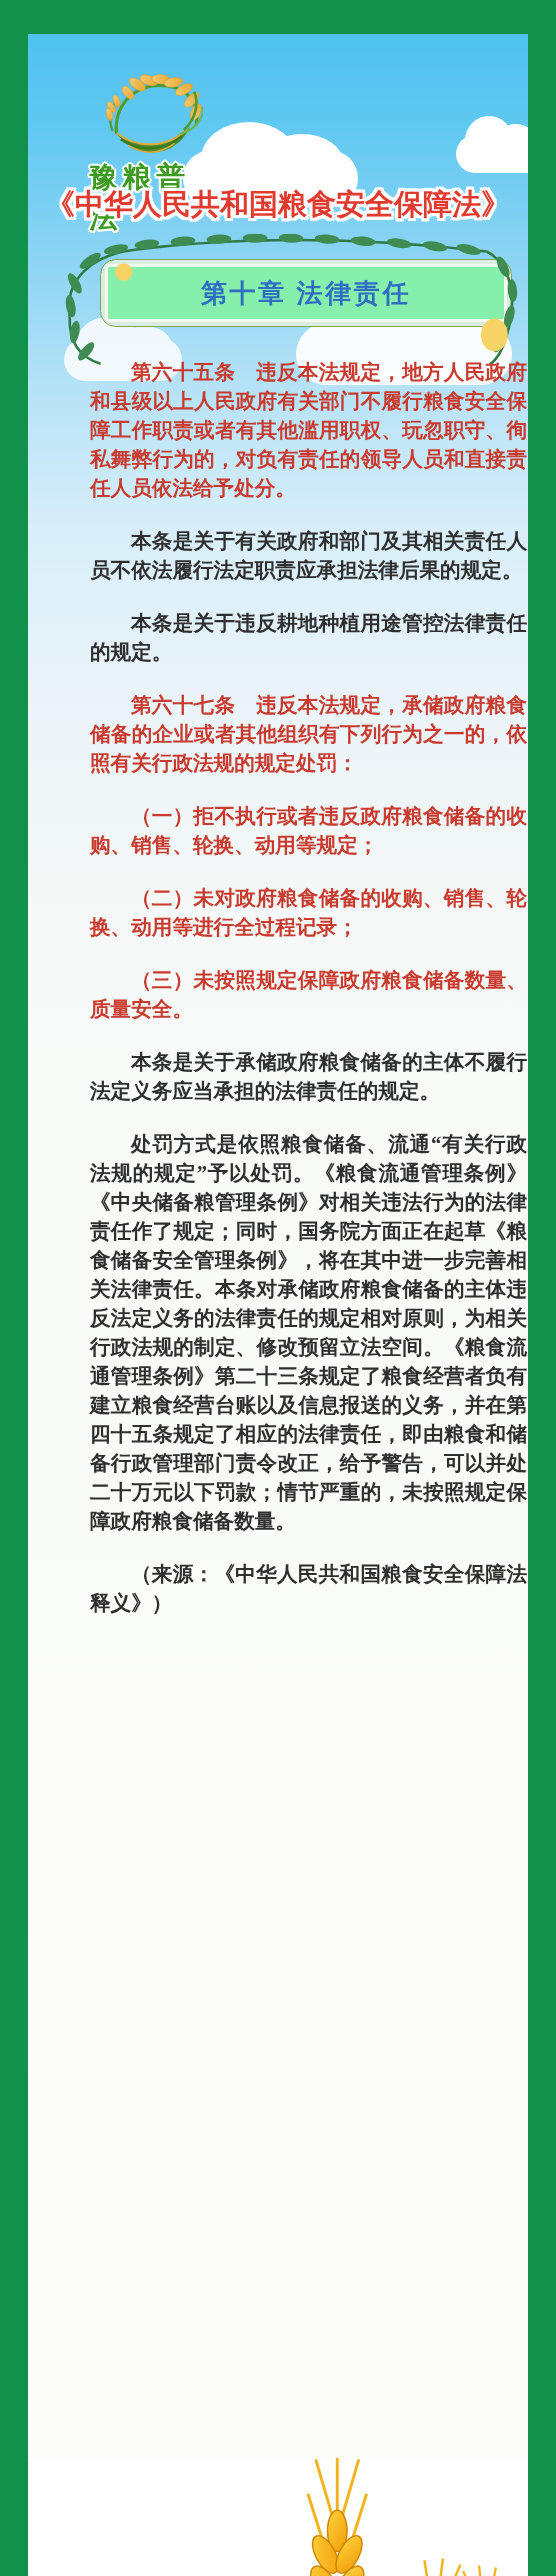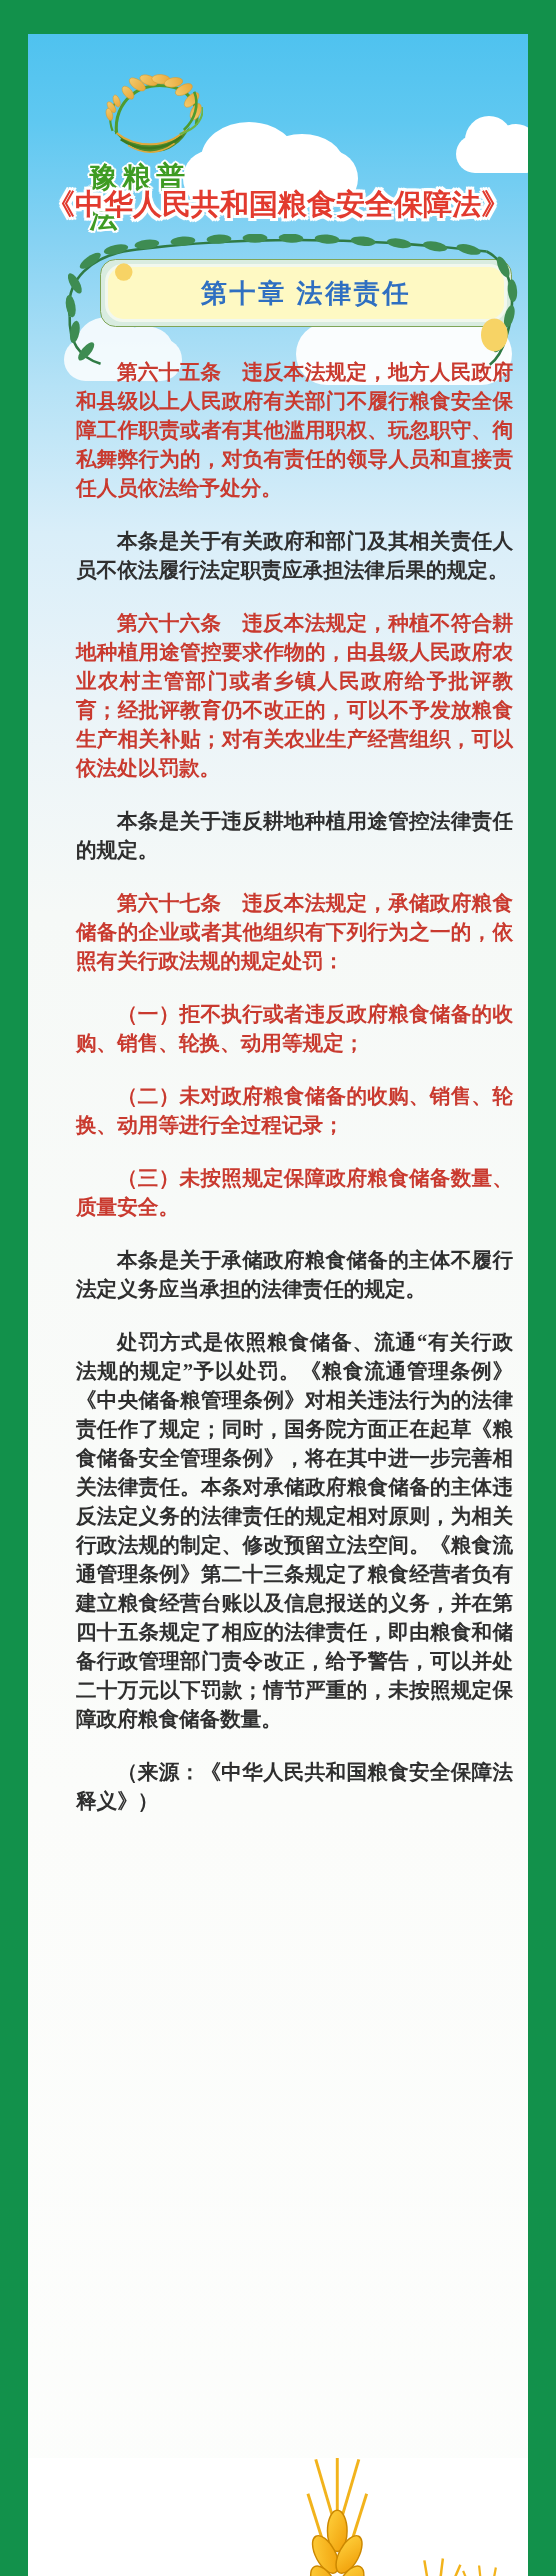--- a/index.html
+++ b/index.html
@@ -21,26 +21,26 @@
       -2.1px 0 0 #fff,2.1px 0 0 #fff,0 -2.1px 0 #fff,0 2.1px 0 #fff;}
   
   .main-title{position:absolute;left:0;top:151px;width:556px;text-align:center;
     font-size:29px;font-weight:bold;color:#E23A2E;letter-spacing:0px;
     text-shadow:-2.6px -2.6px 0 #fff,2.6px -2.6px 0 #fff,-2.6px 2.6px 0 #fff,2.6px 2.6px 0 #fff,
       -3.1px 0 0 #fff,3.1px 0 0 #fff,0 -3.1px 0 #fff,0 3.1px 0 #fff,0 0 5.2px #fff;}
   
   .banner-outer{position:absolute;left:72px;top:225px;width:412px;height:68px;
     border:1.5px solid #7FA558;border-radius:15.5px;background:#D9ECE0;box-sizing:border-box;}
   .banner-inner{position:absolute;left:4.1px;top:4.1px;right:4.1px;bottom:4.1px;
-    border:3.6px solid #F2F8EE;border-radius:18px;background:#fef9c3;
+    border:3.6px solid #F2F8EE;border-radius:5px;background:#86efac;
     display:flex;align-items:center;justify-content:center;}
   .banner-text{font-size:26px;font-weight:bold;color:#2F6FC1;letter-spacing:2.6px;}
   .vine{position:absolute;left:31px;top:200px;width:495px;height:139px;pointer-events:none;}
   
-  .article{position:absolute;left:48px;top:324px;width:437px;}
+  .article{position:absolute;left:62px;top:324px;width:437px;}
   .para{margin:0 0 24px 0;font-size:20.6px;line-height:29px;text-indent:41px;
     text-align:justify;font-weight:700;
     font-family:"Liberation Serif","DejaVu Serif",serif;}
   .para.law{color:#C93A2F;}
   .para.note{color:#2F2F2F;}
   
   .field{position:absolute;left:0;top:2424px;width:500px;height:509px;}
 </style>
 </head>
 <body>
@@ -129,21 +129,20 @@
     </g>
     <g>
       <circle cx="125" cy="74" r="17" fill="#F7D365"></circle>
       <ellipse cx="845" cy="196" rx="26" ry="32" fill="#F7D365"></ellipse>
     </g>
   </svg>
 
   <div class="article">
       <p class="para law">第六十五条　违反本法规定，地方人民政府和县级以上人民政府有关部门不履行粮食安全保障工作职责或者有其他滥用职权、玩忽职守、徇私舞弊行为的，对负有责任的领导人员和直接责任人员依法给予处分。</p>
       <p class="para note">本条是关于有关政府和部门及其相关责任人员不依法履行法定职责应承担法律后果的规定。</p>
-      <p class="para law">第六十六条　违反本法规定，种植不符合耕地种植用途管控要求作物的，由县级人民政府农业农村主管部门或者乡镇人民政府给予批评教育；经批评教育仍不改正的，可以不予发放粮食生产相关补贴；对有关农业生产经营组织，可以依法处以罚款。</p>
       <p class="para note">本条是关于违反耕地种植用途管控法律责任的规定。</p>
       <p class="para law">第六十七条　违反本法规定，承储政府粮食储备的企业或者其他组织有下列行为之一的，依照有关行政法规的规定处罚：</p>
       <p class="para law">（一）拒不执行或者违反政府粮食储备的收购、销售、轮换、动用等规定；</p>
       <p class="para law">（二）未对政府粮食储备的收购、销售、轮换、动用等进行全过程记录；</p>
       <p class="para law">（三）未按照规定保障政府粮食储备数量、质量安全。</p>
       <p class="para note">本条是关于承储政府粮食储备的主体不履行法定义务应当承担的法律责任的规定。</p>
       <p class="para note">处罚方式是依照粮食储备、流通“有关行政法规的规定”予以处罚。《粮食流通管理条例》《中央储备粮管理条例》对相关违法行为的法律责任作了规定；同时，国务院方面正在起草《粮食储备安全管理条例》，将在其中进一步完善相关法律责任。本条对承储政府粮食储备的主体违反法定义务的法律责任的规定相对原则，为相关行政法规的制定、修改预留立法空间。《粮食流通管理条例》第二十三条规定了粮食经营者负有建立粮食经营台账以及信息报送的义务，并在第四十五条规定了相应的法律责任，即由粮食和储备行政管理部门责令改正，给予警告，可以并处二十万元以下罚款；情节严重的，未按照规定保障政府粮食储备数量。</p>
       <p class="para note">（来源：《中华人民共和国粮食安全保障法释义》）</p>
     </div>
 

